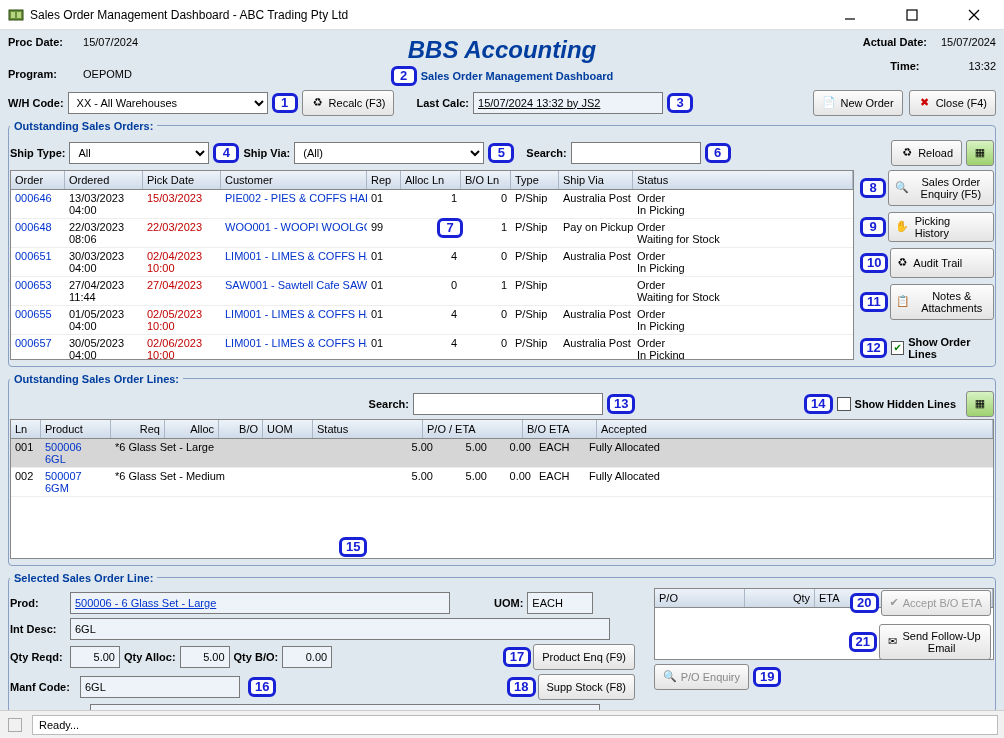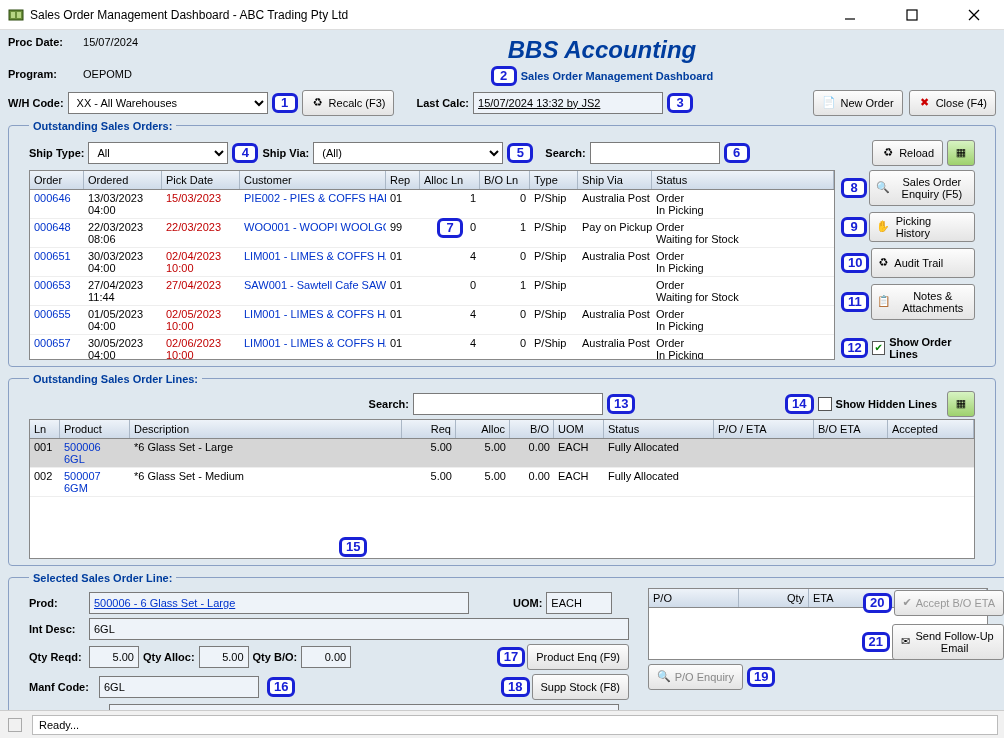--- a/index.html
+++ b/index.html
@@ -15,21 +15,21 @@
 .hdr-r{text-align:right;align-items:flex-end}
 .hdr-l .lbl,.hdr-r .lbl{font-weight:bold;display:inline-block;width:72px;text-align:left}
 .hdr-c{flex:1;text-align:center}
 .h1{color:#003d9e;font-weight:bold;font-size:24px;font-style:italic}
 .h2{color:#003d9e;font-weight:bold;font-size:18px}
 .row{display:flex;align-items:center;gap:4px;margin:4px 0}
 .lbl{font-weight:bold}
 select,input[type=text]{border:1px solid #7a7a7a;background:#fff;height:22px;padding:0 4px;font-size:11px}
 .btn{display:inline-flex;align-items:center;gap:4px;height:26px;padding:0 8px;background:linear-gradient(#fdfdfd,#e4e4e4);border:1px solid #8a8a8a;border-radius:3px;cursor:pointer;font-size:11px}
 .btn .ic{width:14px;height:14px;display:inline-flex;align-items:center;justify-content:center}
-fieldset{border:1px solid #8aa0c4;border-radius:4px;margin-bottom:6px;padding:4px 20px 6px;background:#dfe8ef}
+fieldset{border:1px solid #8aa0c4;border-radius:4px;margin-bottom:6px;padding:4px 1px 6px;background:#dfe8ef}
 legend{color:#003d9e;font-weight:bold;padding:0 4px}
 .grid{border:1px solid #888;background:#fff;overflow:hidden}
 .ghdr{display:flex;background:linear-gradient(#eef3f9,#cfdbe9);border-bottom:1px solid #888}
 .ghdr>div{border-right:1px solid #aab7c6;padding:3px 4px;font-weight:normal;color:#000}
 .grow{display:flex;border-bottom:1px solid #eee}
 .grow>div{padding:2px 4px;overflow:hidden;white-space:nowrap}
 .sidebtns{position:absolute;right:6px;top:0;display:flex;flex-direction:column;gap:6px}
 .sidebtn{display:flex;align-items:center;gap:6px;width:128px;height:30px;padding:0 6px;background:linear-gradient(#fdfdfd,#e4e4e4);border:1px solid #8a8a8a;border-radius:3px;text-align:left}
 .sidebtn2{height:36px}
 .num{font-weight:bold;color:#1921d6;font-size:13px}
@@ -78,20 +78,24 @@
     <div class="hdr-l">
       <div><span class="lbl">Proc Date:</span> <span>15/07/2024</span></div>
       <div style="margin-top:18px"><span class="lbl">Program:</span> <span>OEPOMD</span></div>
     </div>
     <div class="hdr-c">
       <div class="h1">BBS Accounting</div>
       <div class="h2"><div class="annot numbox" style="position:static;display:inline-flex;margin-right:4px">
             <span class="num">2</span>
           </div><span>Sales Order Management Dashboard</span></div>
     </div>
+    <div class="hdr-r">
+      <div><span class="lbl">Actual Date:</span>&nbsp;&nbsp;<span>15/07/2024</span></div>
+      <div style="margin-top:10px"><span class="lbl">Time:</span>&nbsp;&nbsp;<span>13:32</span></div>
+    </div>
   </div>
 
   <div class="row">
     <span class="lbl">W/H Code:</span>
     <select style="width:200px"><option>XX - All Warehouses</option></select>
     <div class="annot numbox" style="position:static">
         <span class="num">1</span>
       </div>
     <button class="btn">
         <span class="ic">♻</span>
@@ -301,21 +305,20 @@
         <span class="lbl">Show Hidden Lines</span>
         <button class="btn" style="width:28px;padding:0;justify-content:center;background:linear-gradient(#d7f3c2,#9ed16e);margin-left:6px">
             <span>▦</span>
           </button>
       </div>
     </div>
     <div class="grid" style="height:140px">
       <div class="ghdr">
         <div style="width:30px">Ln</div>
         <div style="width:70px">Product</div>
-        <div style="width:272px">Description</div>
         <div style="width:54px;text-align:right">Req</div>
         <div style="width:54px;text-align:right">Alloc</div>
         <div style="width:44px;text-align:right">B/O</div>
         <div style="width:50px">UOM</div>
         <div style="width:110px">Status</div>
         <div style="width:100px">P/O / ETA</div>
         <div style="width:74px">B/O ETA</div>
         <div style="flex:1">Accepted</div>
       </div>
       <div id="lines-body">

